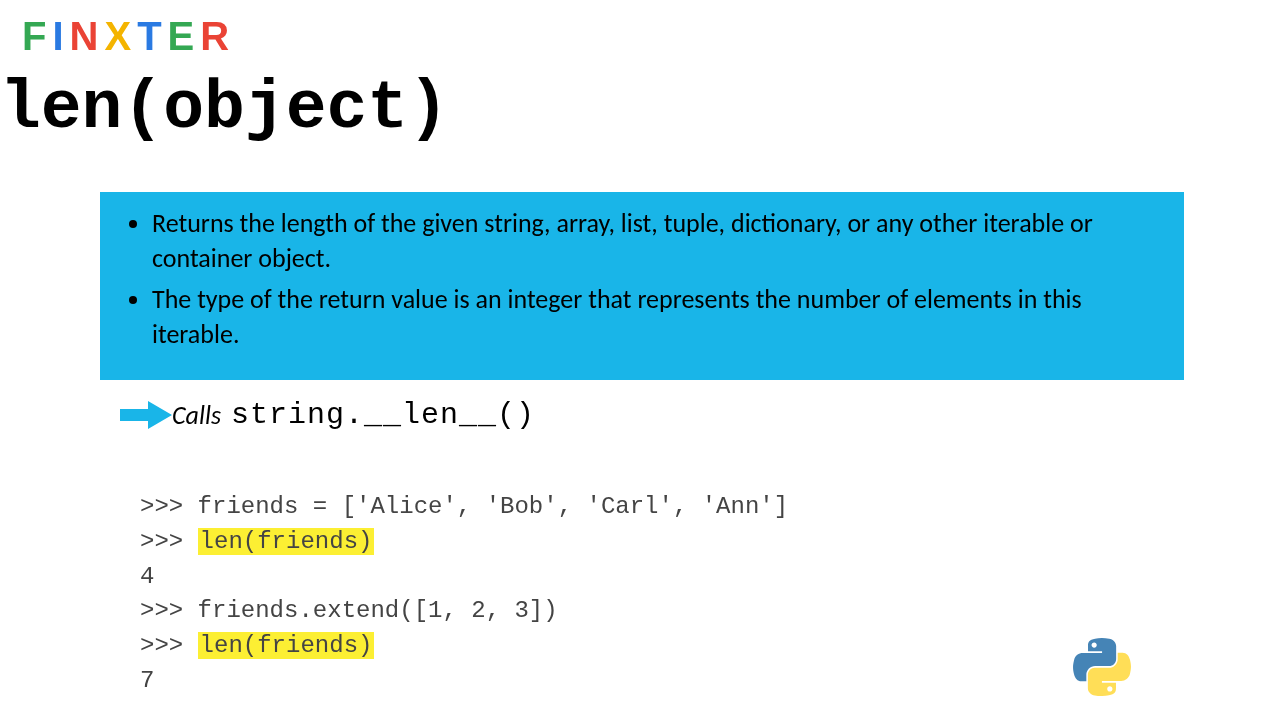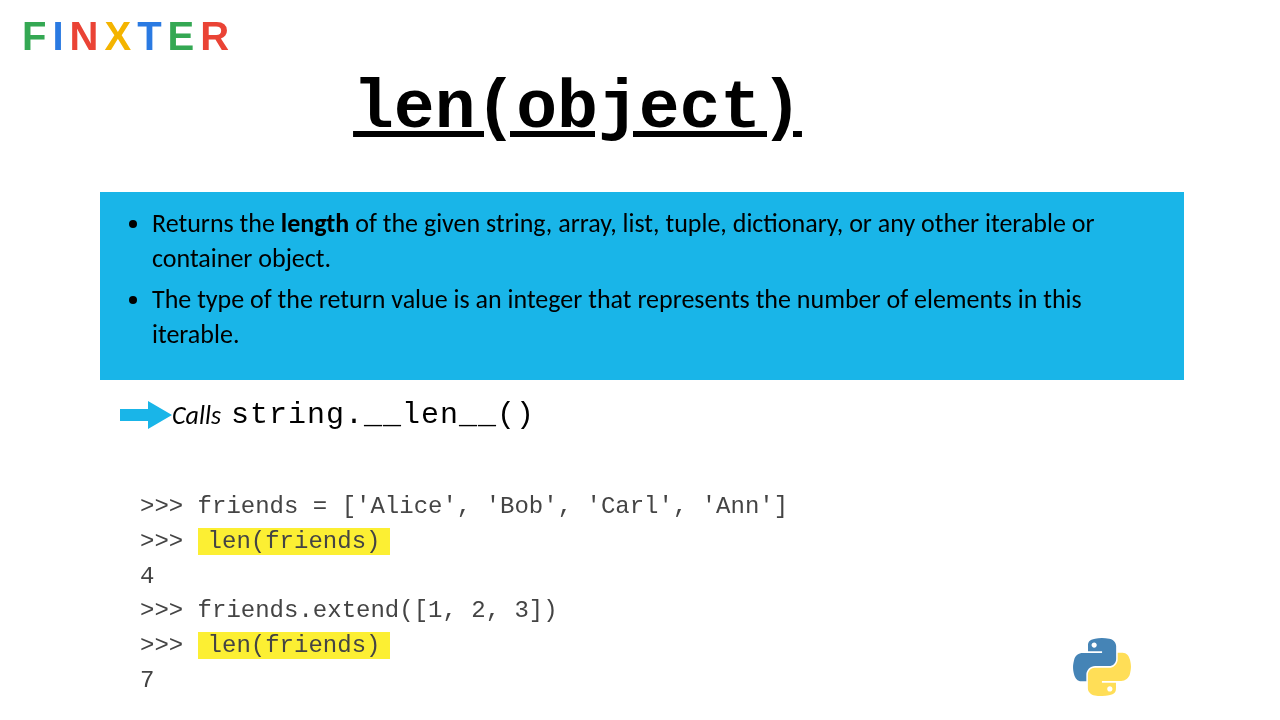--- a/index.html
+++ b/index.html
@@ -33,26 +33,25 @@
   .lc-blue   { color: #2a7ae2; }
   .lc-green  { color: #34a853; }
   .lc-orange { color: #f4b400; }
   .lc-red    { color: #ea4335; }
 
   
   .title {
     position: absolute;
     top: 70px;
     left: 0; right: 0;
-    text-align: center;
+    text-align: left;
     font-family: "Courier New", Courier, monospace;
     font-weight: bold;
     font-size: 68px;
     color: #000;
-    text-decoration: underline;
   }
 
   
   .info-box {
     position: absolute;
     top: 192px;
     left: 100px;
     width: 1084px;
     background: #19b5e8;
     color: #000;
@@ -61,21 +60,21 @@
     font-size: 26px;
     line-height: 1.35;
   }
   .info-box ul {
     margin: 0;
     padding-left: 30px;
   }
   .info-box li {
     margin-bottom: 6px;
   }
-  .bold { font-weight: 700; }
+  .bold { font-weight: 400; }
 
   
   .calls-block {
     position: absolute;
     top: 398px;
     left: 120px;
     display: flex;
     align-items: center;
   }
   .arrow-icon svg {
@@ -100,21 +99,21 @@
     top: 490px;
     left: 140px;
     font-family: "Courier New", Courier, monospace;
     font-size: 24px;
     color: #444;
     line-height: 1.45;
     white-space: pre;
   }
   .hl {
     background: #fcef33;
-    padding: 0 10px;
+    padding: 0 2px;
   }
 
   
   .py-logo {
     position: absolute;
     right: 24px;
     bottom: 20px;
   }
 </style>
 </head>

